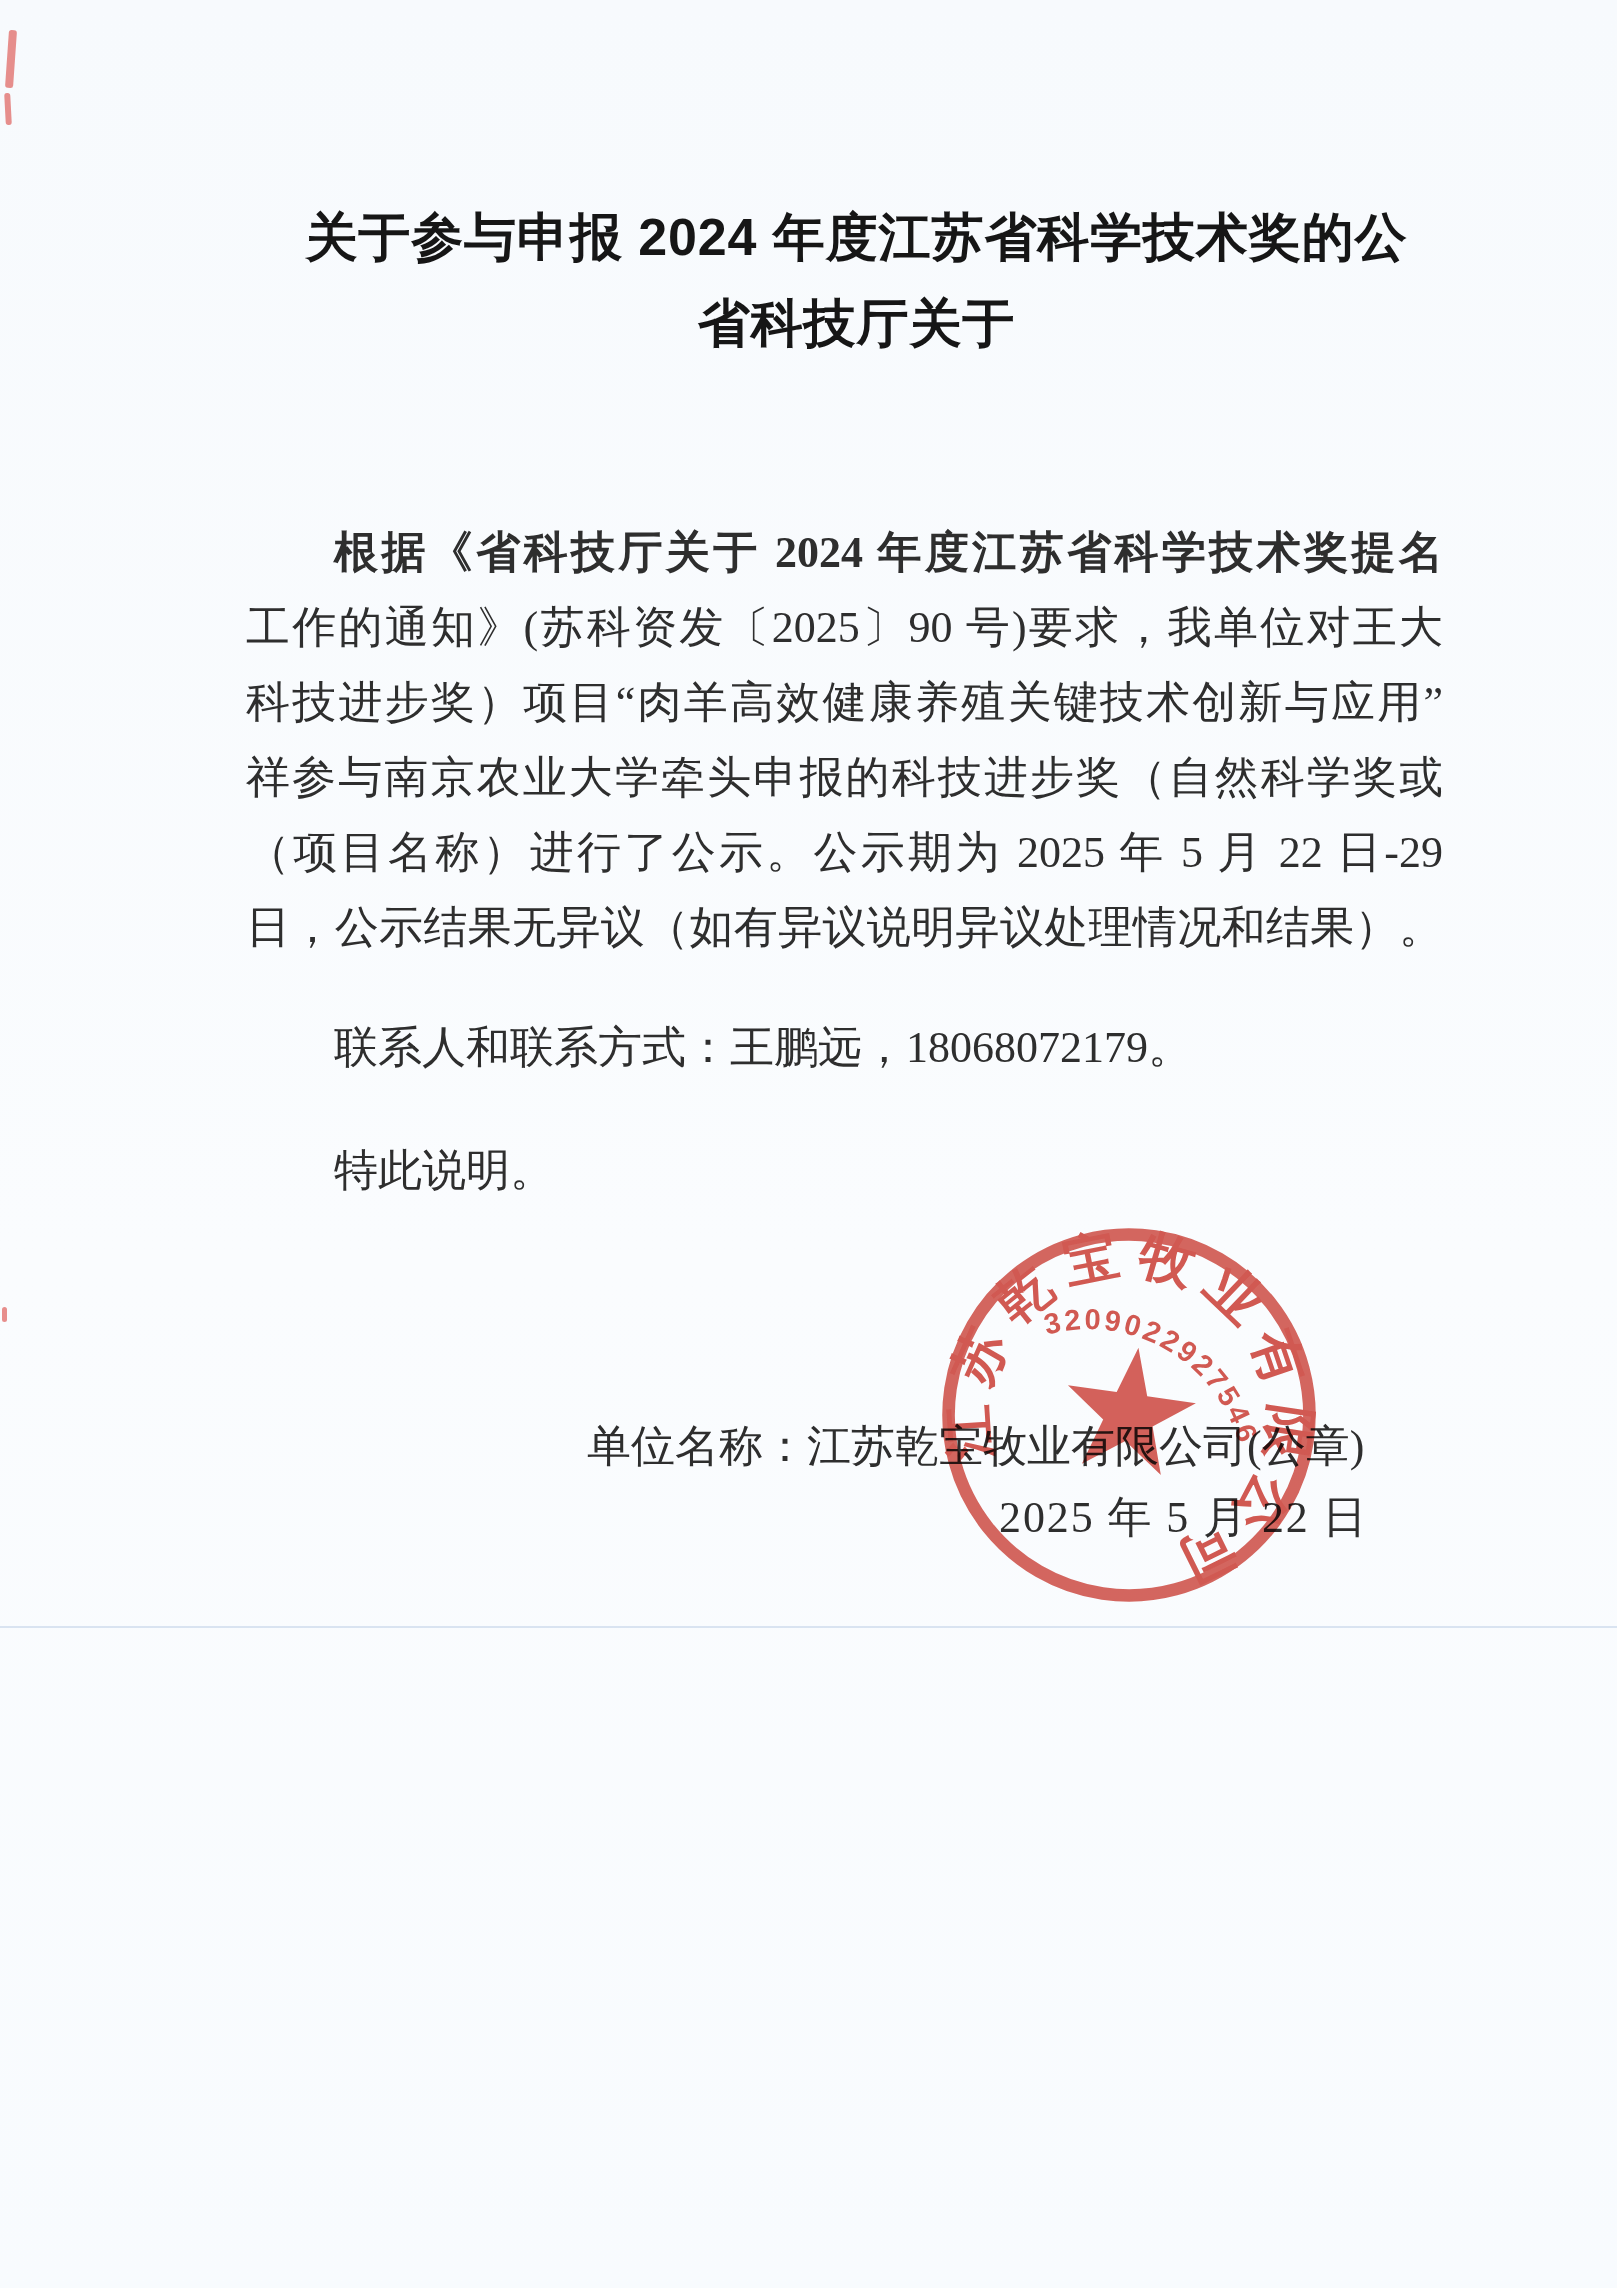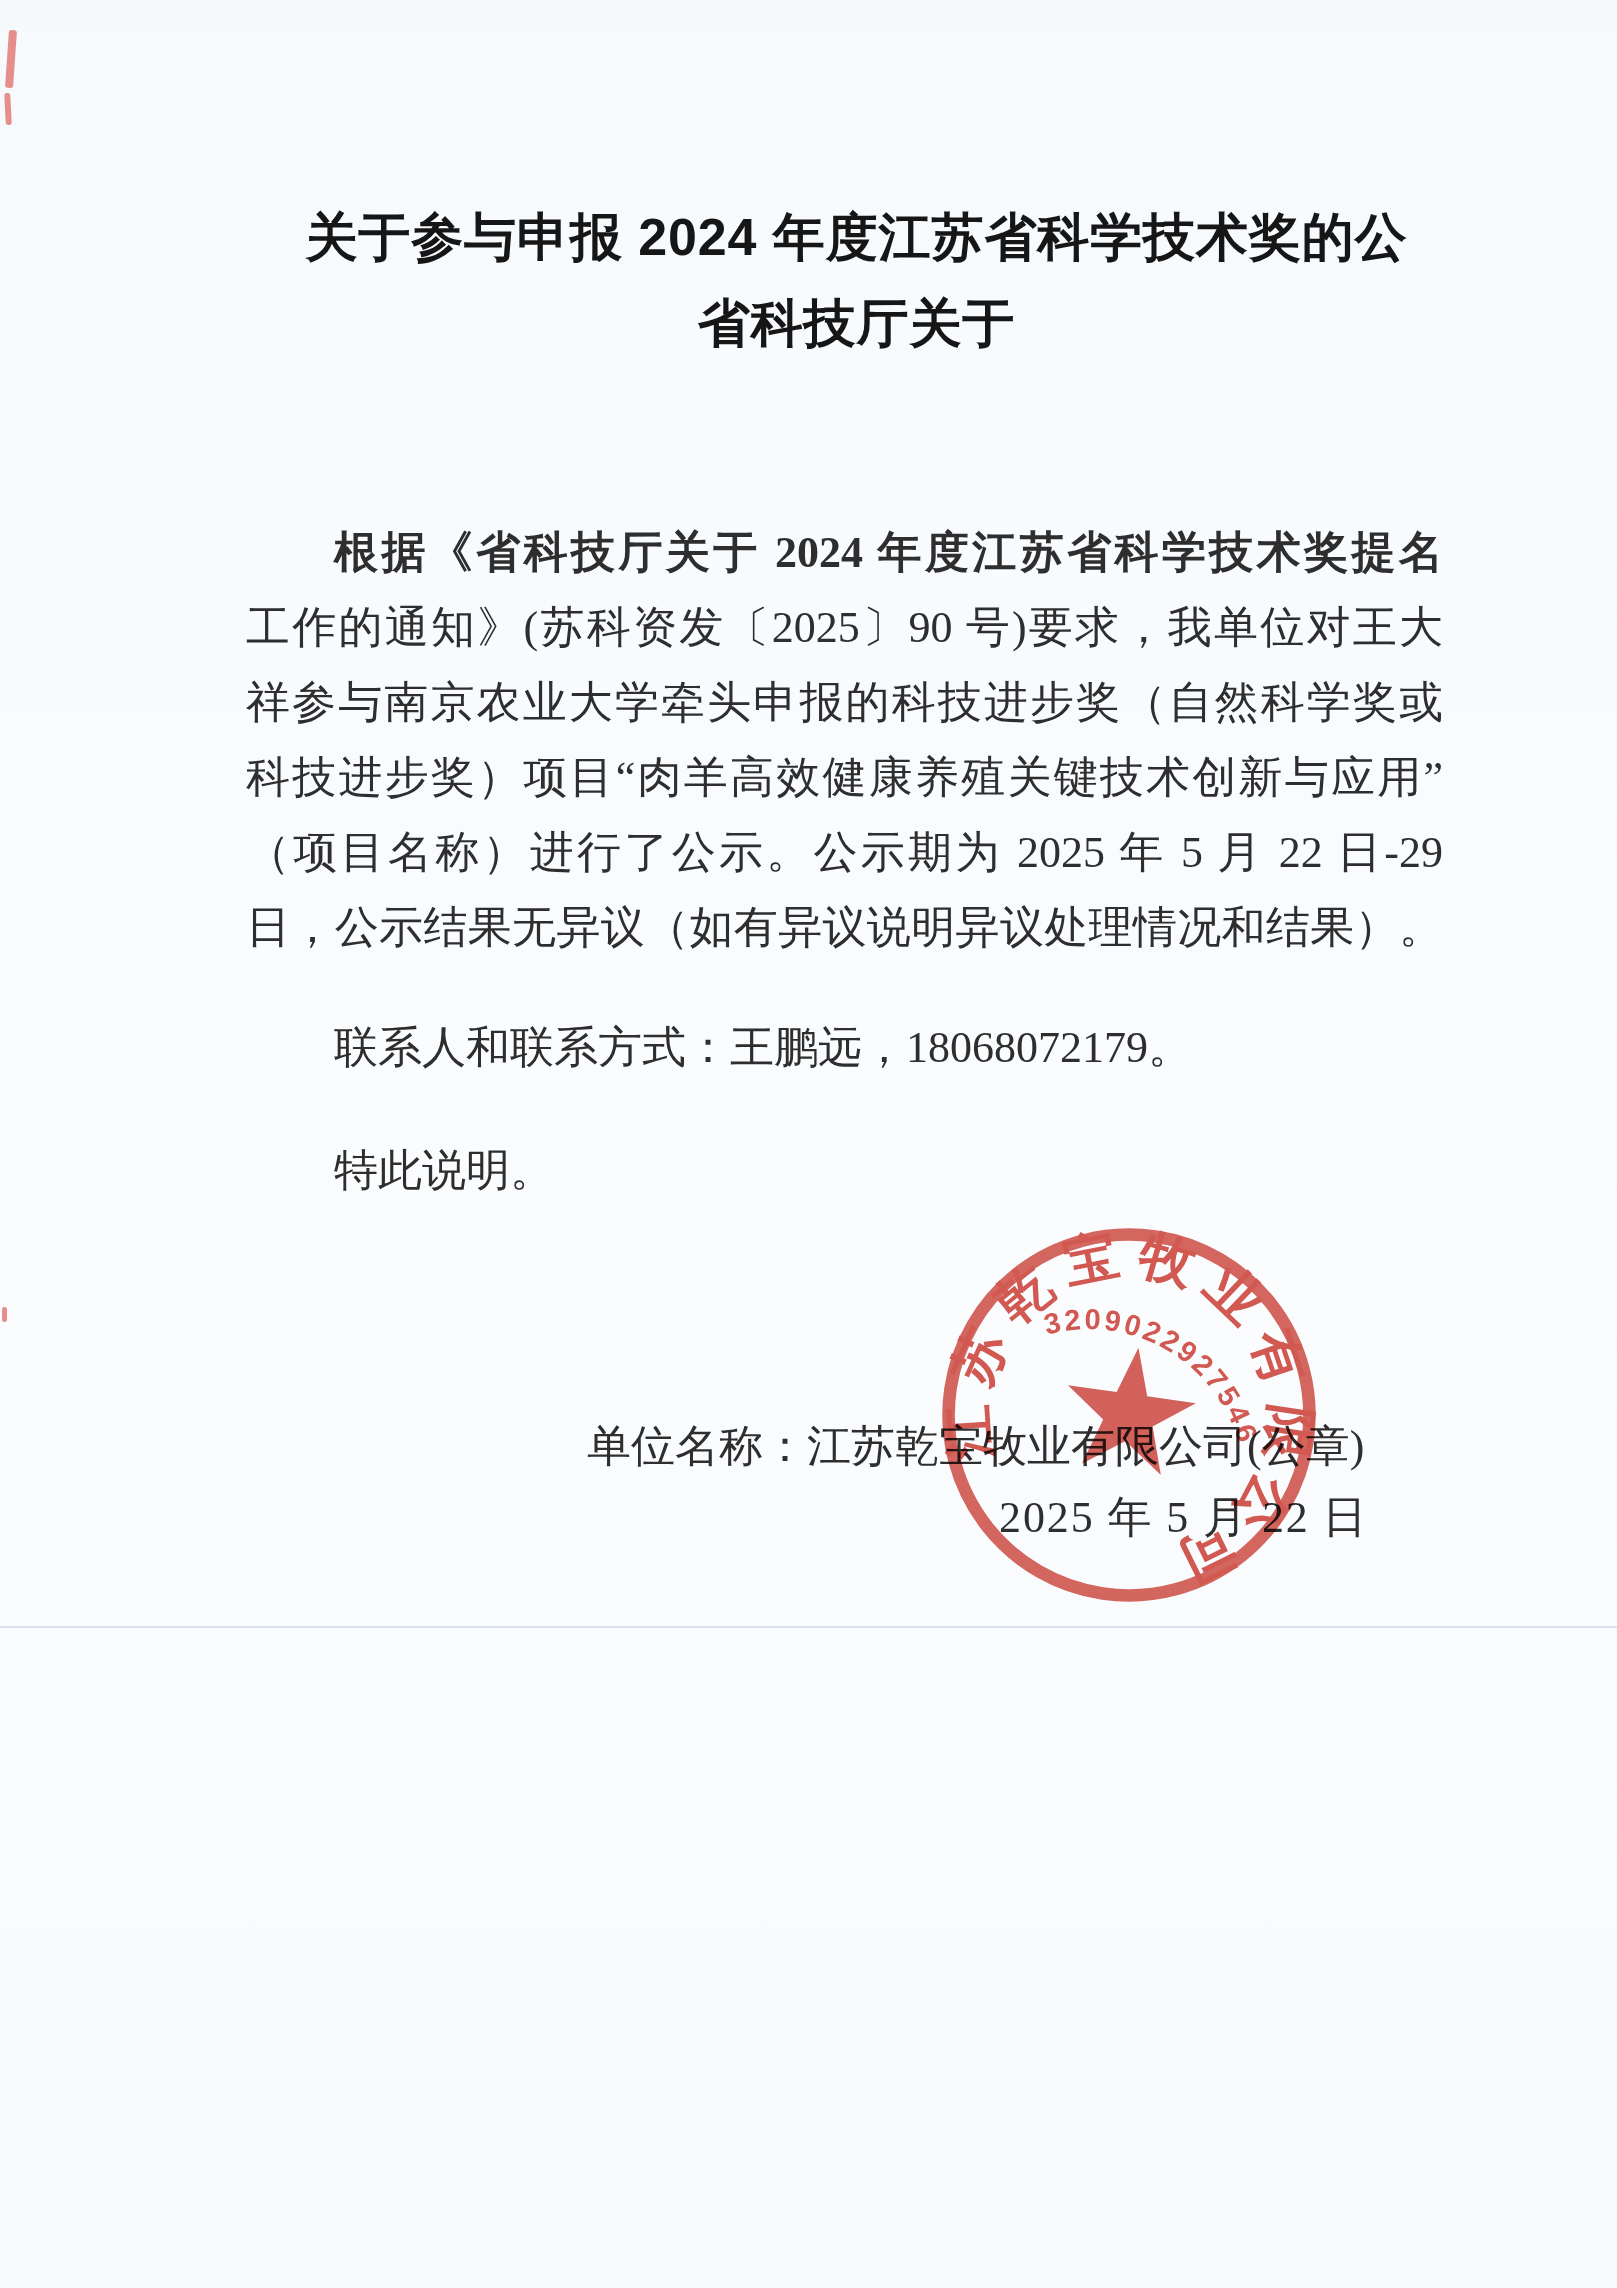--- a/index.html
+++ b/index.html
@@ -63,22 +63,22 @@
 <div class="page">
 
   <div class="title">
     <div>关于参与申报 2024 年度江苏省科学技术奖的公</div>
     <div>省科技厅关于</div>
   </div>
 
   <div class="para">
     <div class="pline indent">根据《省科技厅关于 2024 年度江苏省科学技术奖提名</div>
     <div class="pline">工作的通知》(苏科资发〔2025〕90 号)要求，我单位对王大</div>
+    <div class="pline">科技进步奖）项目“肉羊高效健康养殖关键技术创新与应用”</div>
     <div class="pline">祥参与南京农业大学牵头申报的科技进步奖（自然科学奖或</div>
-    <div class="pline">科技进步奖）项目“肉羊高效健康养殖关键技术创新与应用”</div>
     <div class="pline">（项目名称）进行了公示。公示期为 2025 年 5 月 22 日-29</div>
     <div class="pline">日，公示结果无异议（如有异议说明异议处理情况和结果）。</div>
   </div>
 
   <div class="free-line contact">联系人和联系方式：王鹏远，18068072179。</div>
 
   <div class="free-line closing">特此说明。</div>
 
   <div class="free-line unit">单位名称：江苏乾宝牧业有限公司(公章)</div>
 

